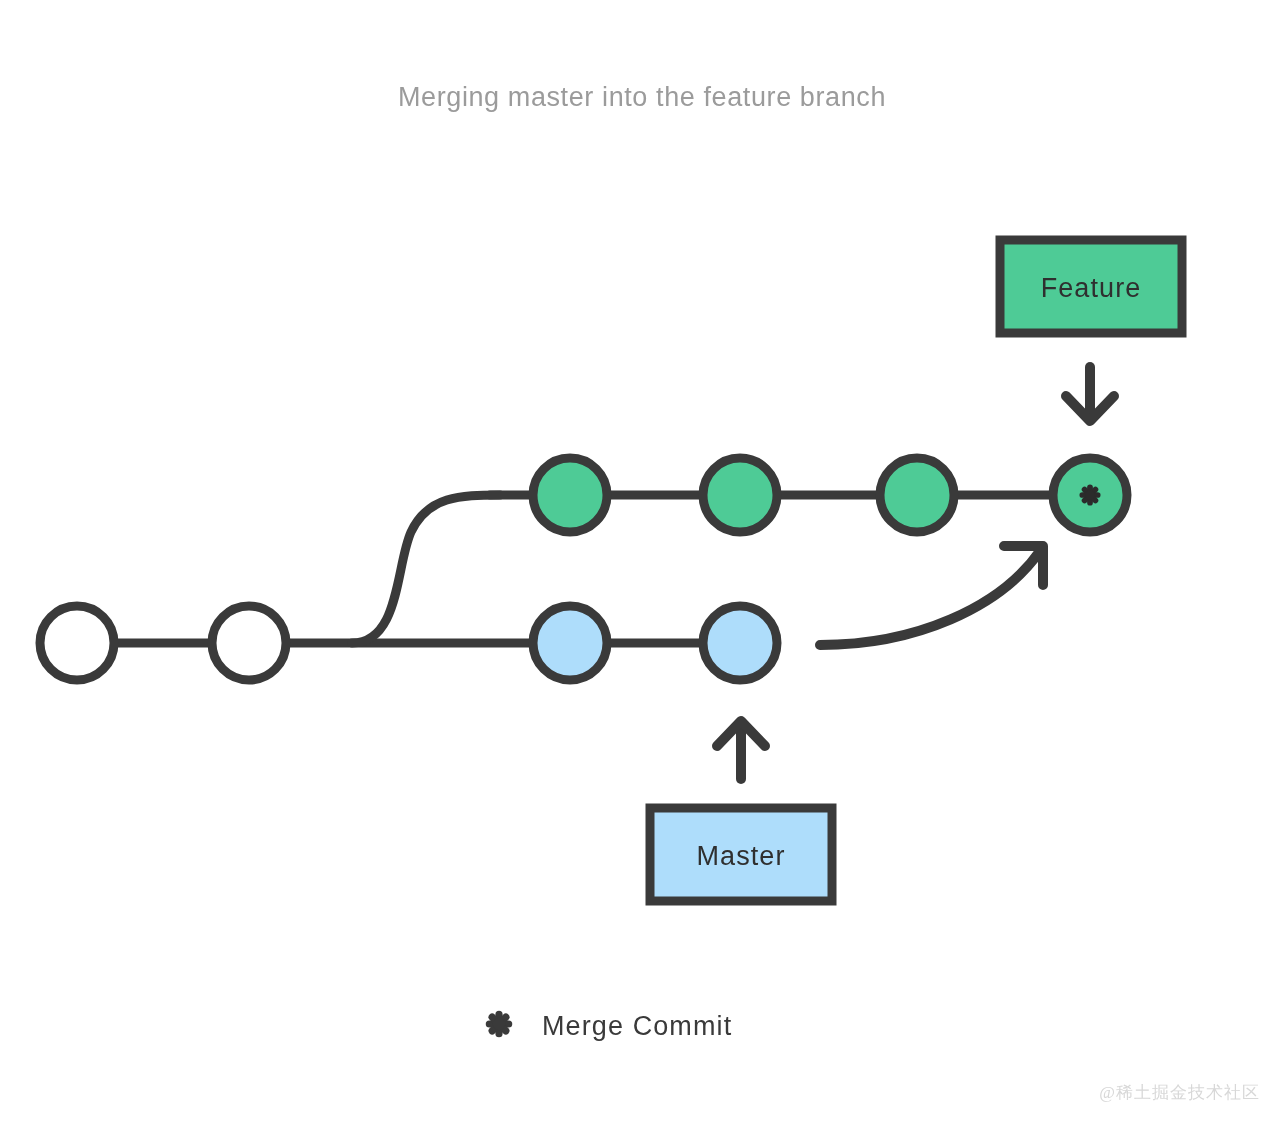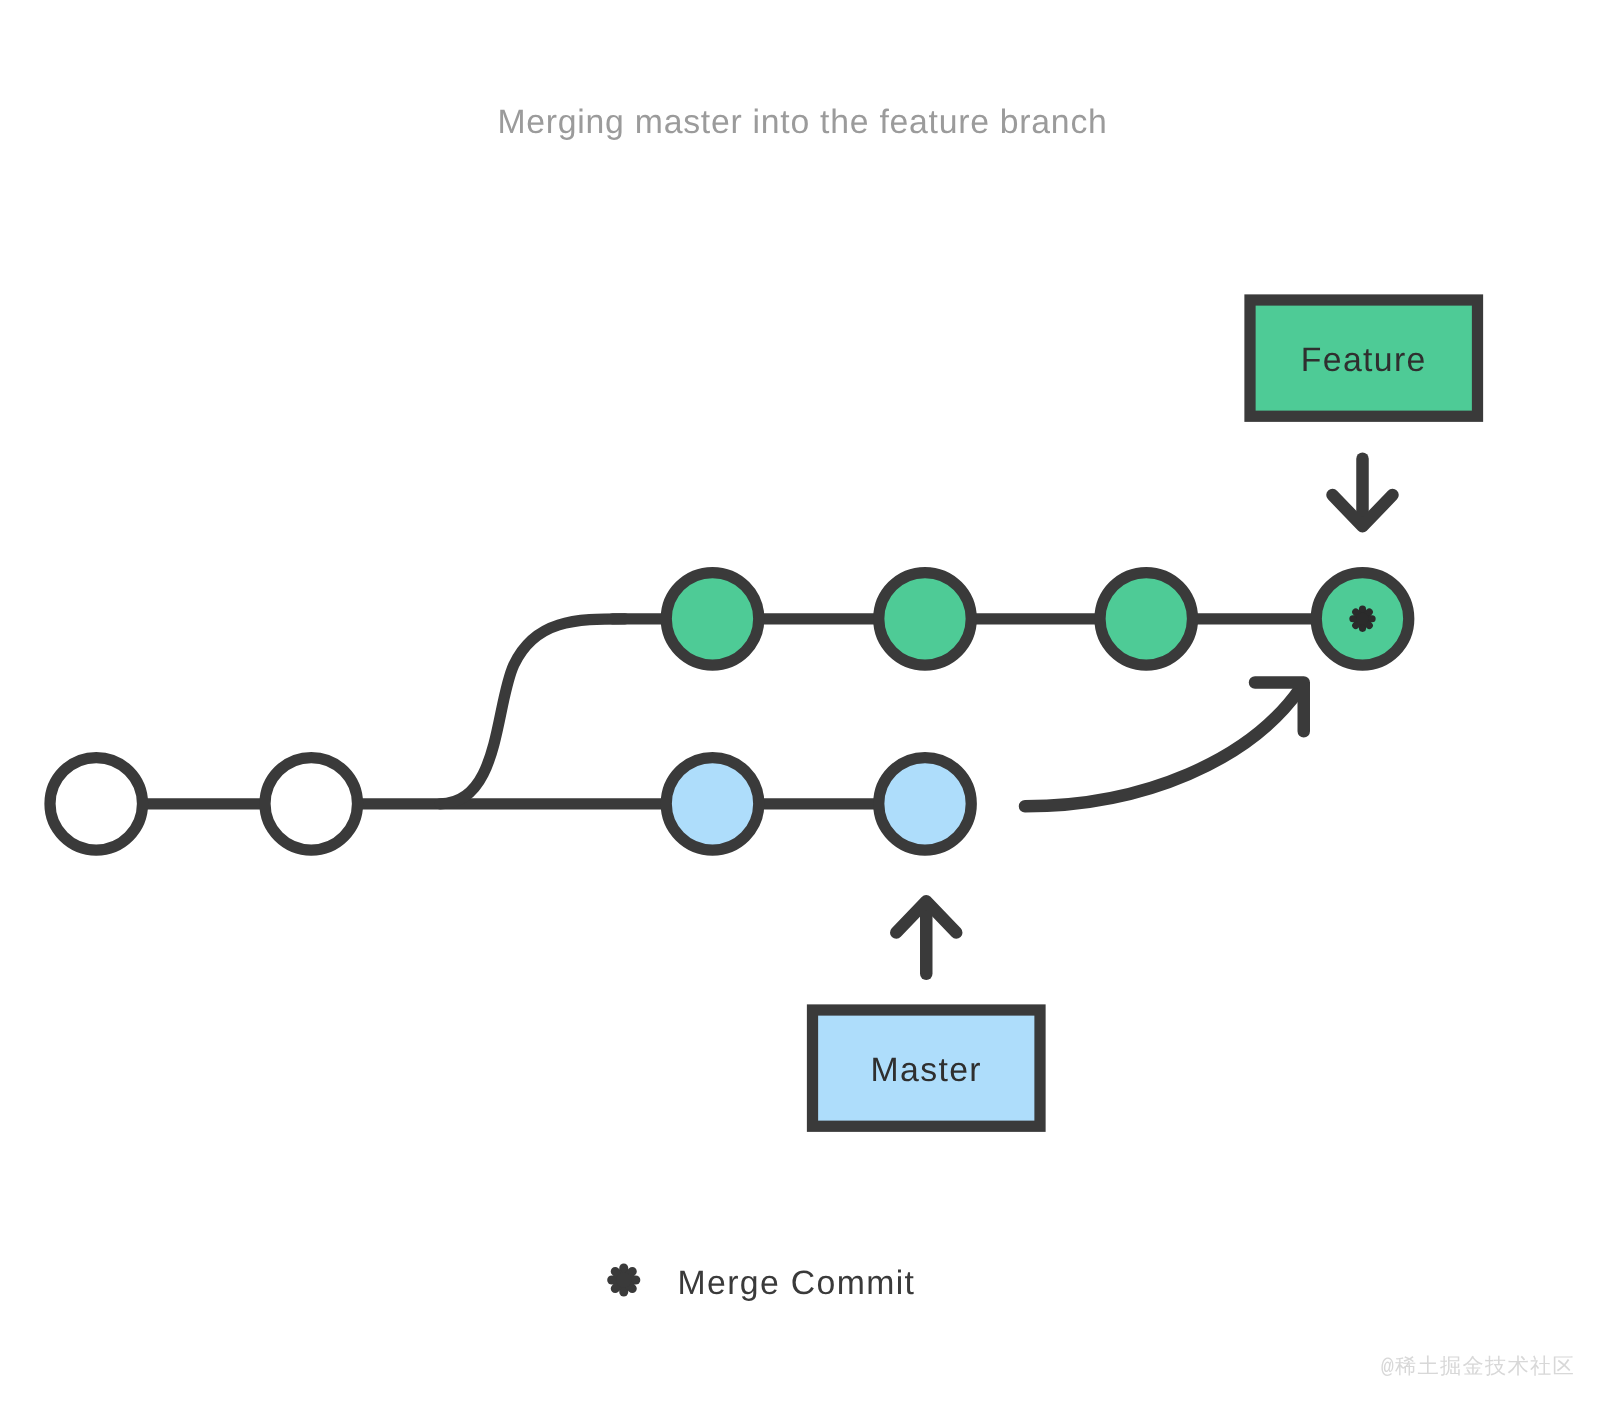--- a/index.html
+++ b/index.html
@@ -45,21 +45,21 @@
     letter-spacing: 1.1px;
     fill: #3a3a3a;
     font-family: "Liberation Sans", sans-serif;
   }
   #watermark {
     position: absolute;
     right: 24px;
     bottom: 22px;
     font-size: 17px;
     color: #d8d8d8;
-    font-family: Liberation Mono, monospace;
+    font-family: Liberation Serif, serif;
     letter-spacing: 1px;
     white-space: nowrap;
   }
 </style>
 </head>
 <body>
 
 <div id="diagram-root">
 
   <div id="diagram-title">Merging master into the feature branch</div>

